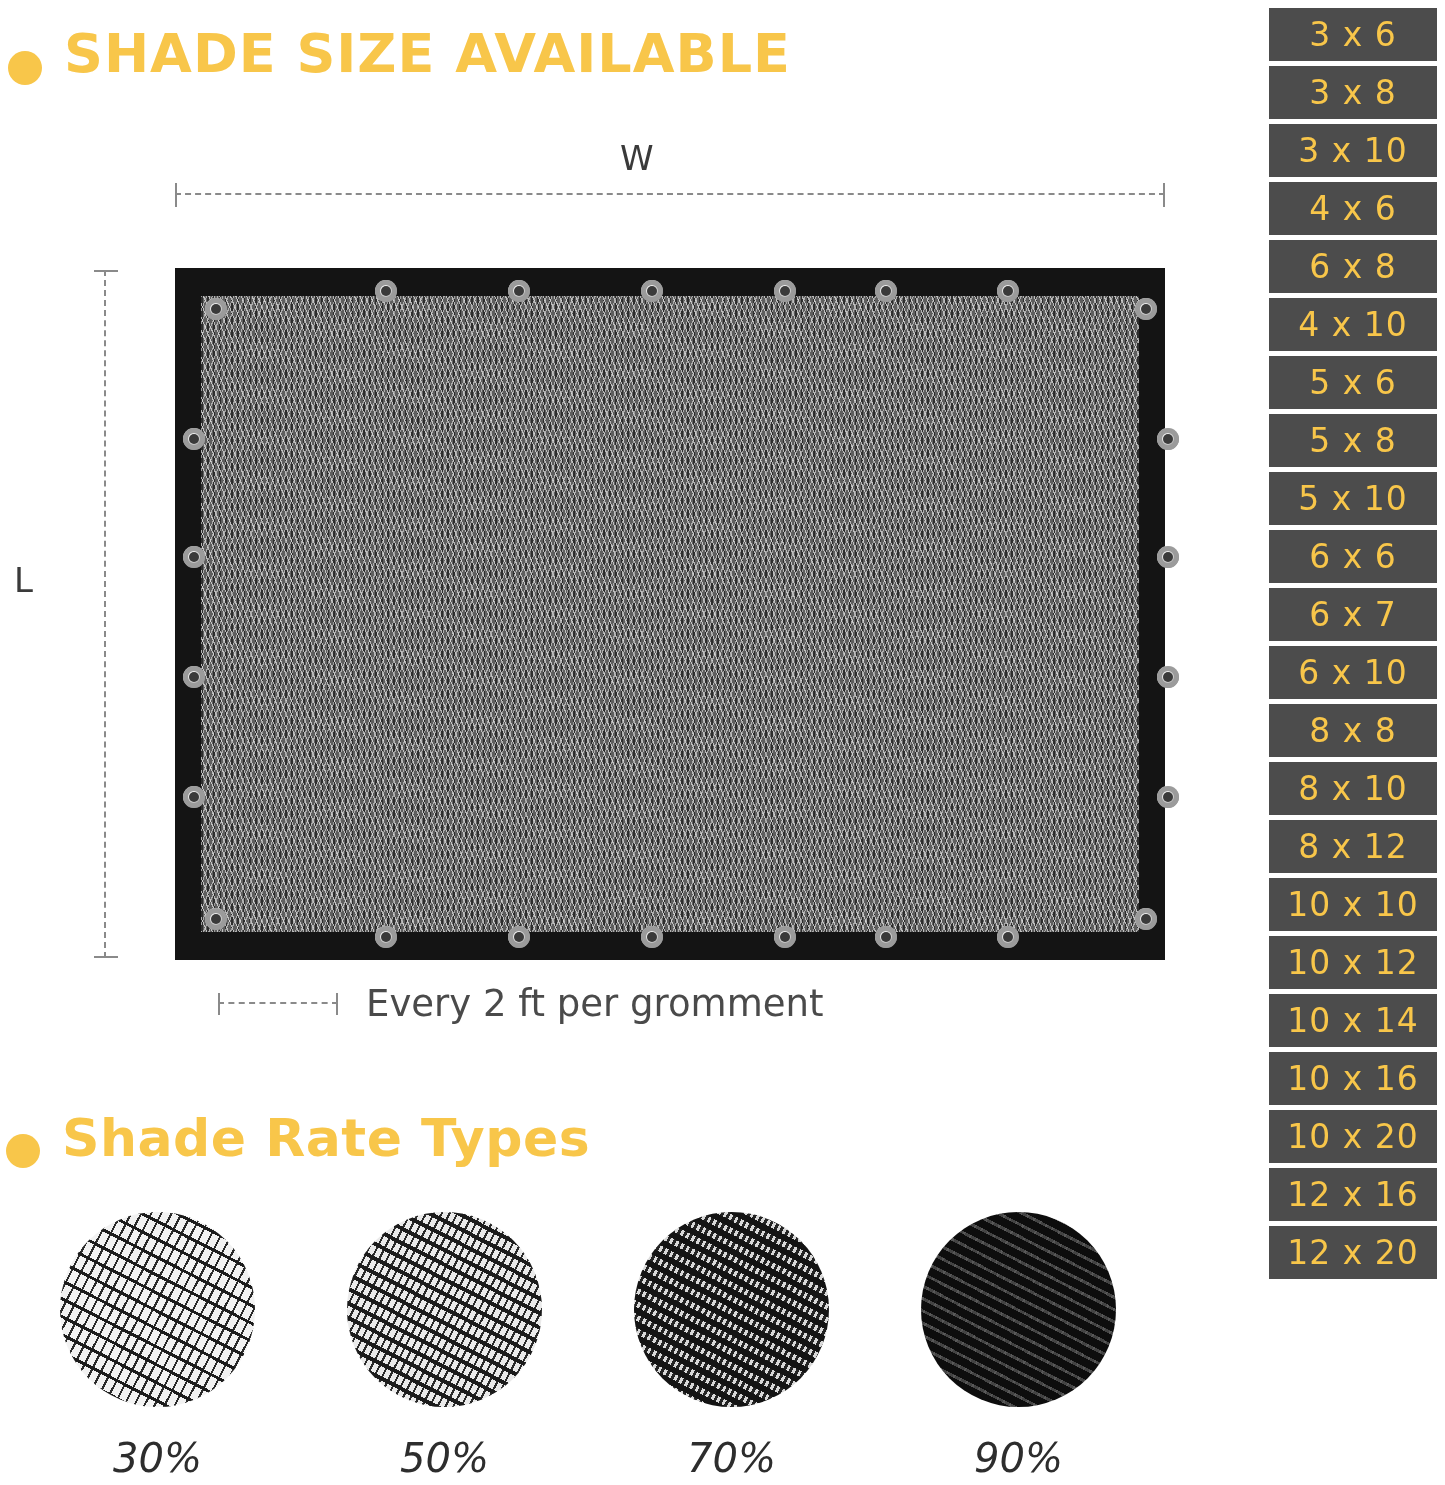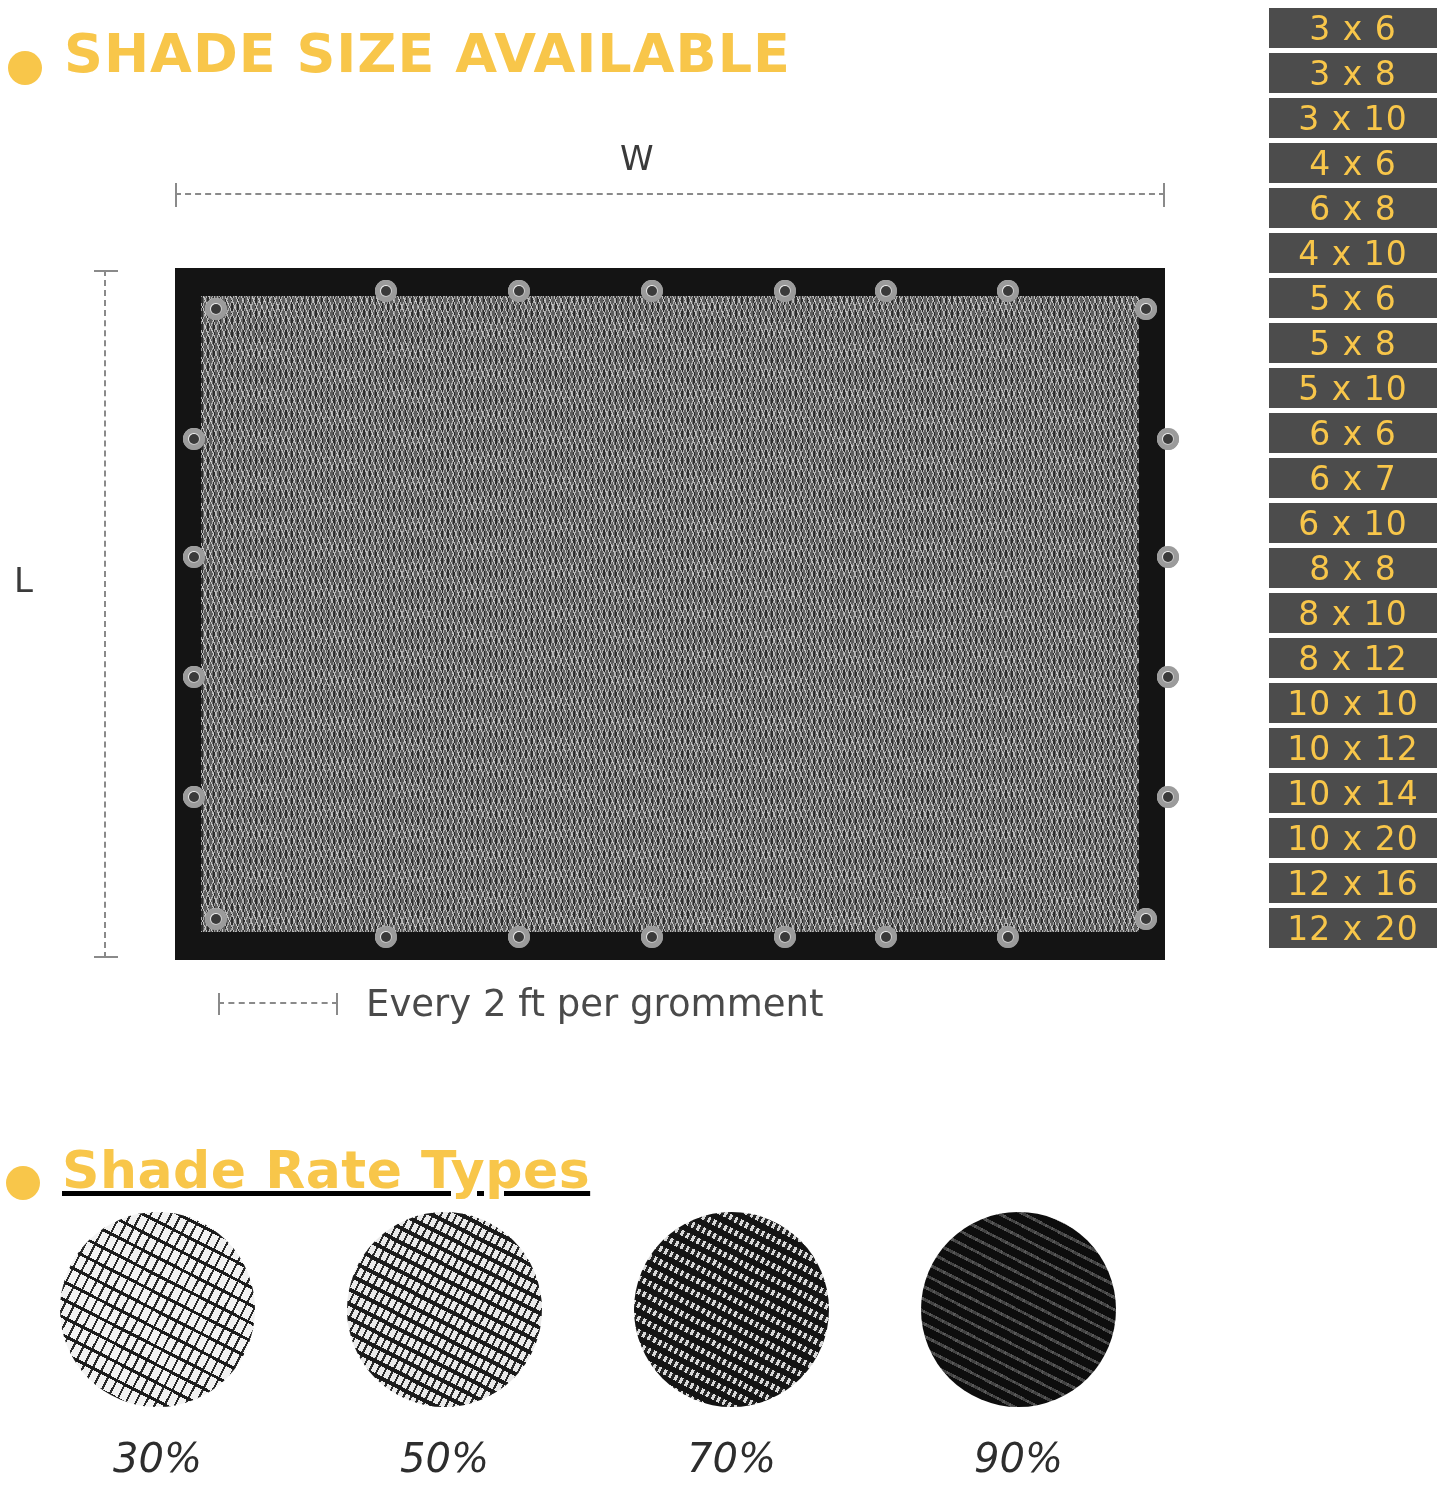--- a/index.html
+++ b/index.html
@@ -39,23 +39,22 @@
   }
   #heading-main {
     top: 22px;
     left: 8px;
   }
   #heading-main .heading-text {
     font-size: 54px;
     letter-spacing: 1px;
   }
   #heading-shade-rate {
-    top: 1140px;
+    top: 1108px;
     left: 6px;
-    text-decoration: underline;
   }
   #heading-shade-rate .heading-text {
     font-size: 52px;
   }
 
   
   #diagram {
     position: absolute;
     left: 0;
     top: 110px;
@@ -243,21 +242,21 @@
   #size-list {
     position: absolute;
     right: 8px;
     top: 8px;
     width: 168px;
     display: flex;
     flex-direction: column;
     gap: 5px;
   }
   .size-chip {
-    height: 40px;
+    height: 53px;
     background: #4c4c4c;
     color: #f8c64a;
     font-size: 33px;
     font-family: "DejaVu Sans", sans-serif;
     display: flex;
     align-items: center;
     justify-content: center;
     letter-spacing: 1px;
   }
 </style>
@@ -351,16 +350,17 @@
   <div class="size-chip">5 x 10</div>
   <div class="size-chip">6 x 6</div>
   <div class="size-chip">6 x 7</div>
   <div class="size-chip">6 x 10</div>
   <div class="size-chip">8 x 8</div>
   <div class="size-chip">8 x 10</div>
   <div class="size-chip">8 x 12</div>
   <div class="size-chip">10 x 10</div>
   <div class="size-chip">10 x 12</div>
   <div class="size-chip">10 x 14</div>
+  <div class="size-chip">10 x 16</div>
   <div class="size-chip">10 x 20</div>
   <div class="size-chip">12 x 16</div>
   <div class="size-chip">12 x 20</div>
 </div>
 
 </body></html>

